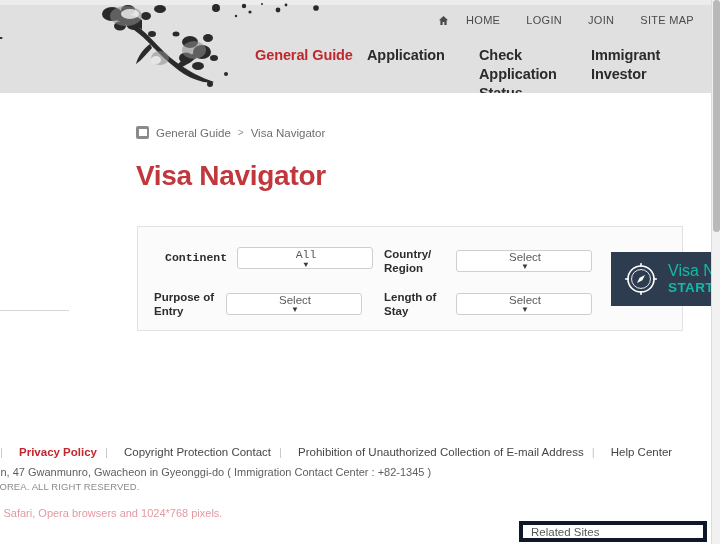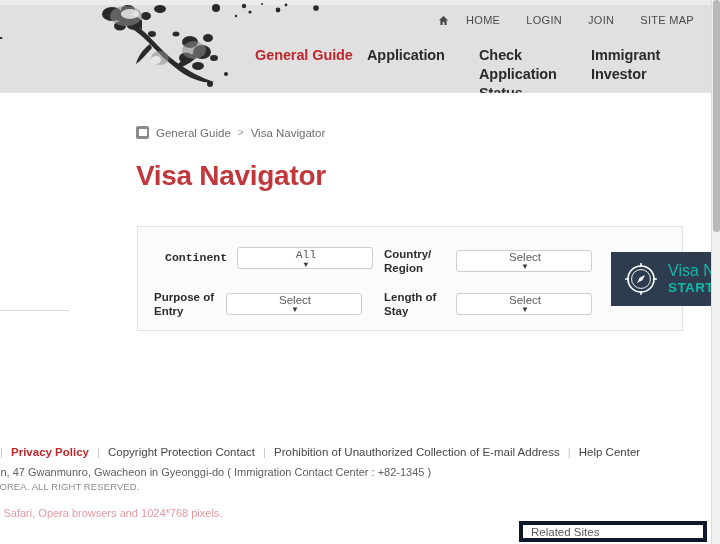--- a/index.html
+++ b/index.html
@@ -270,21 +270,21 @@
   .foot-links {
     position: absolute;
     left: -8px; top: 446px;
     display: flex;
     align-items: center;
     font-size: 11.5px;
     color: #464646;
     white-space: nowrap;
   }
   .foot-links .sep { color: #c6c6c6; margin: 0 8px; }
-  .foot-links .fl { cursor: pointer; }
+  .foot-links .fl { cursor: pointer; margin-left: 8px; }
   .foot-links .fl.hot { color: #c0272d; font-weight: bold; }
 
   .addr {
     position: absolute;
     left: -120px; top: 466px;
     font-size: 11px;
     color: #5e5e5e;
     white-space: nowrap;
   }
   .copy {

